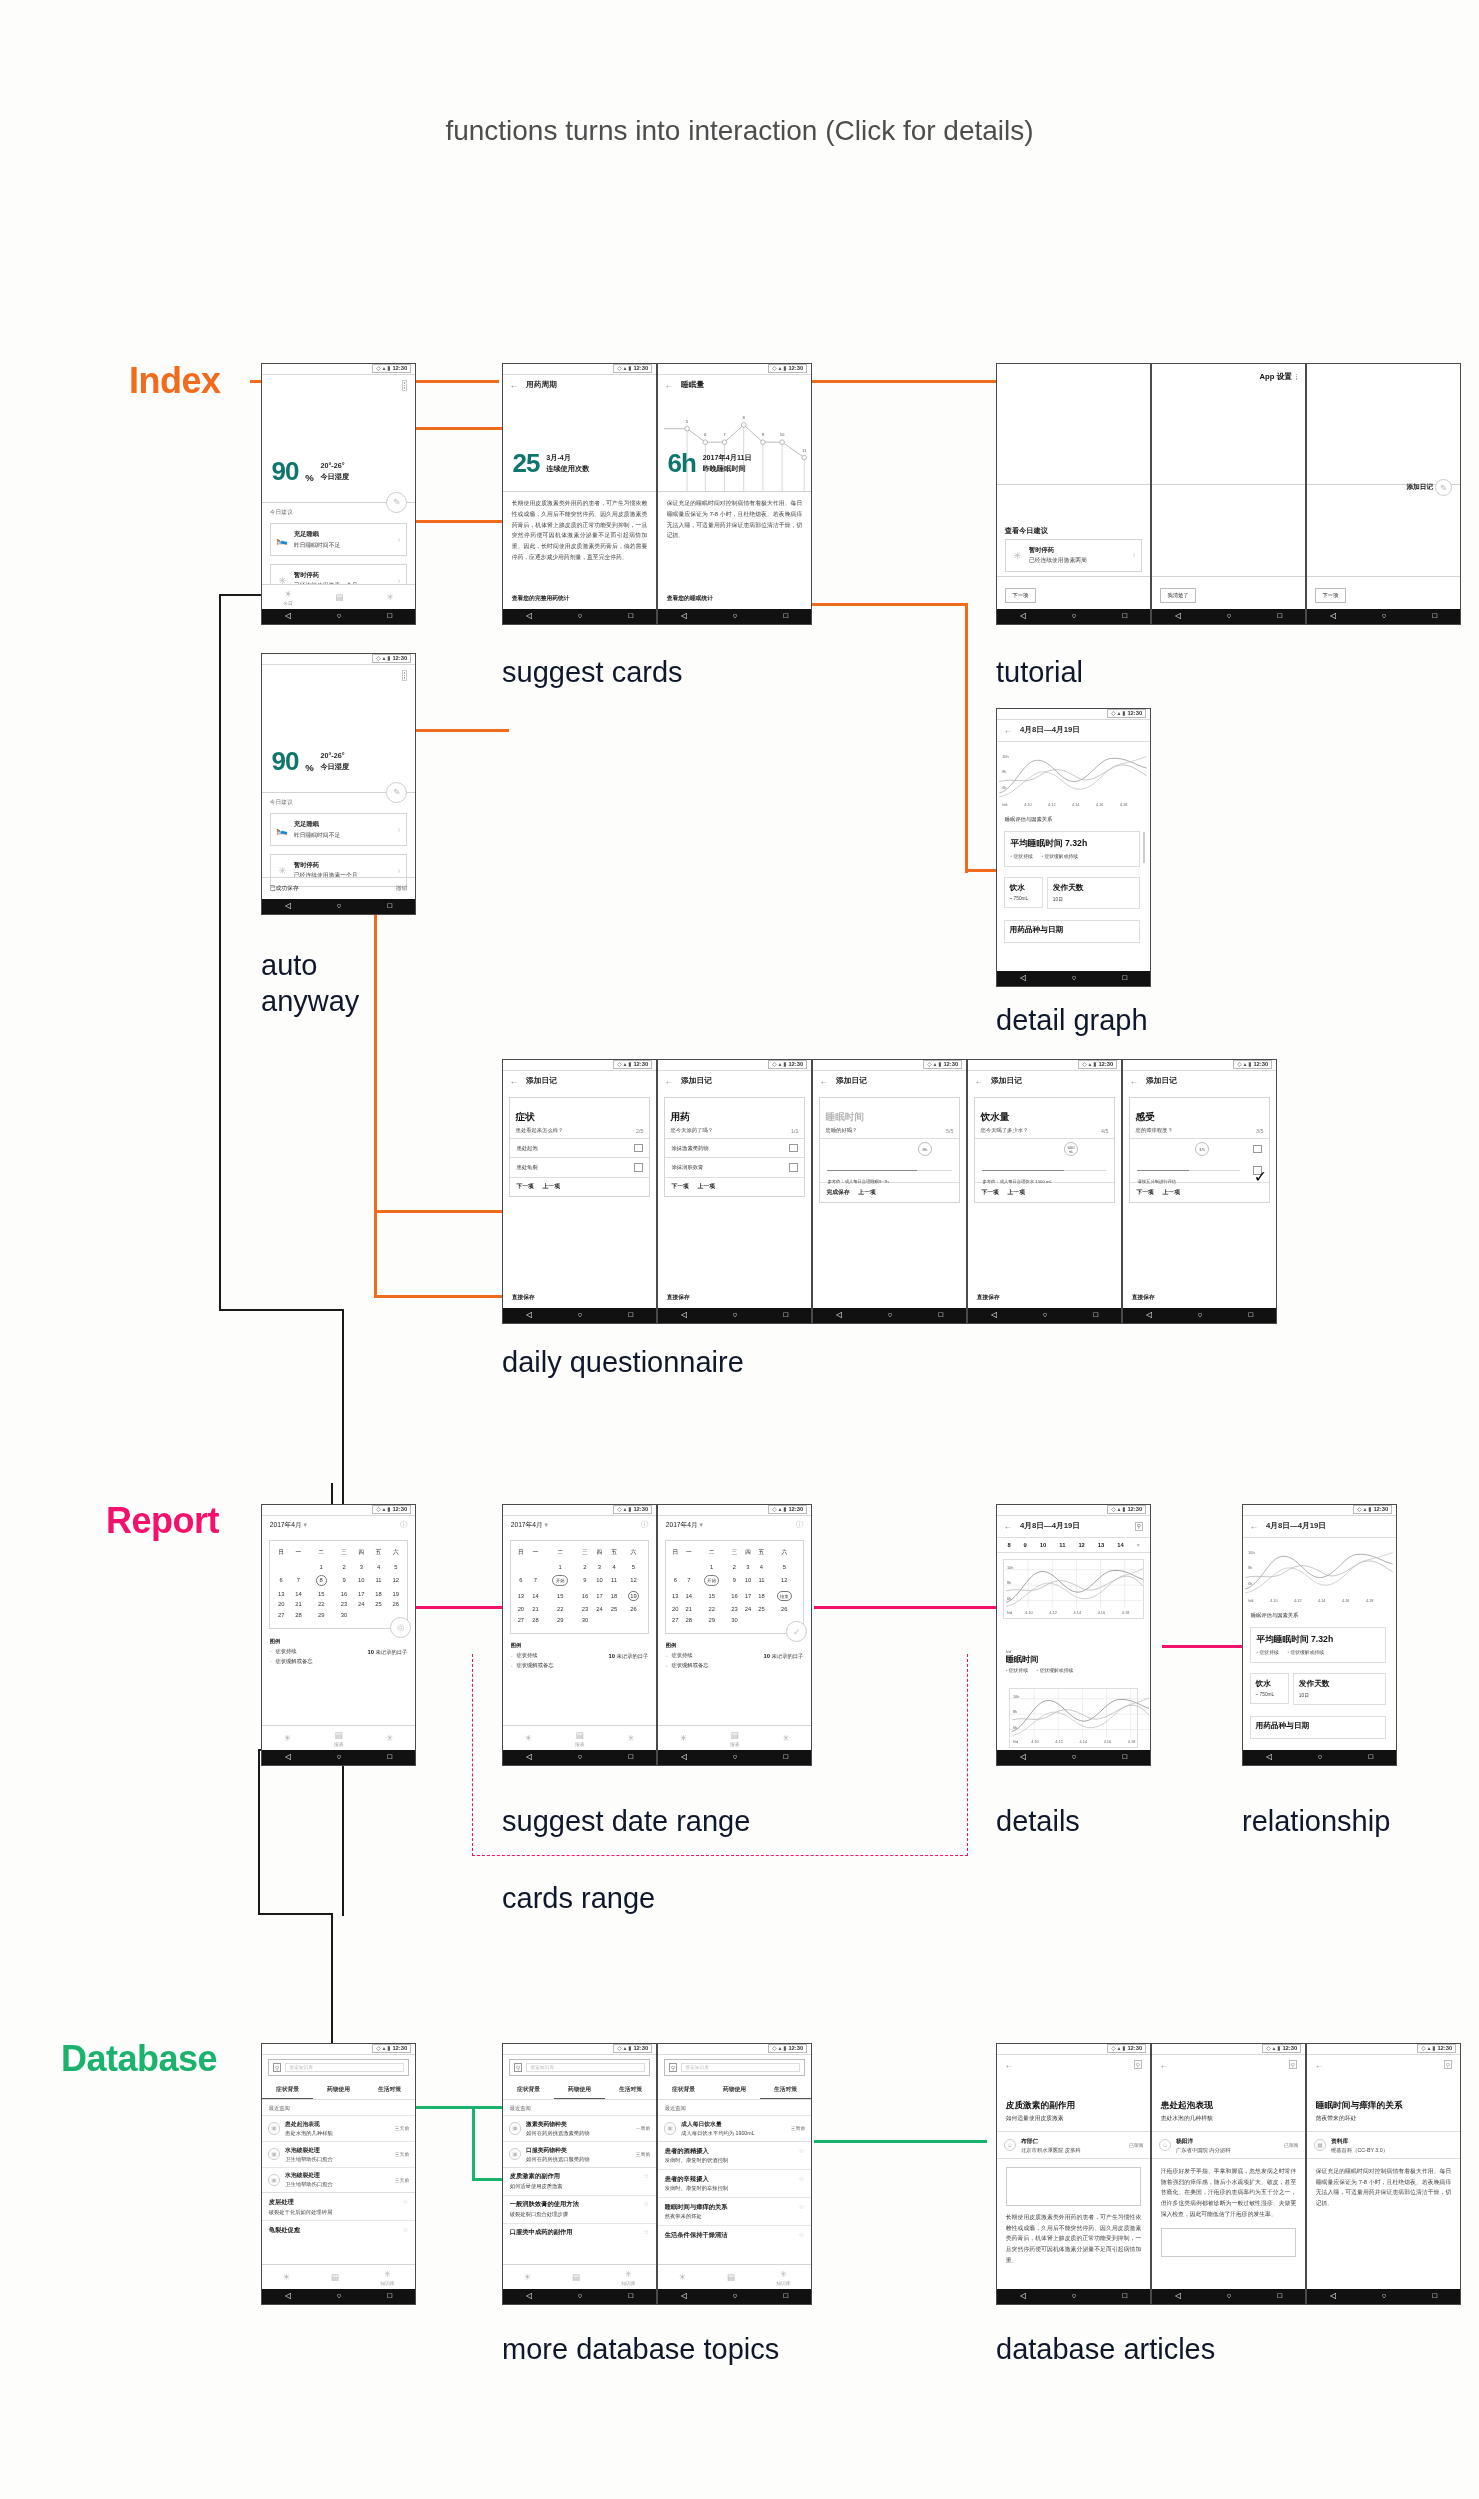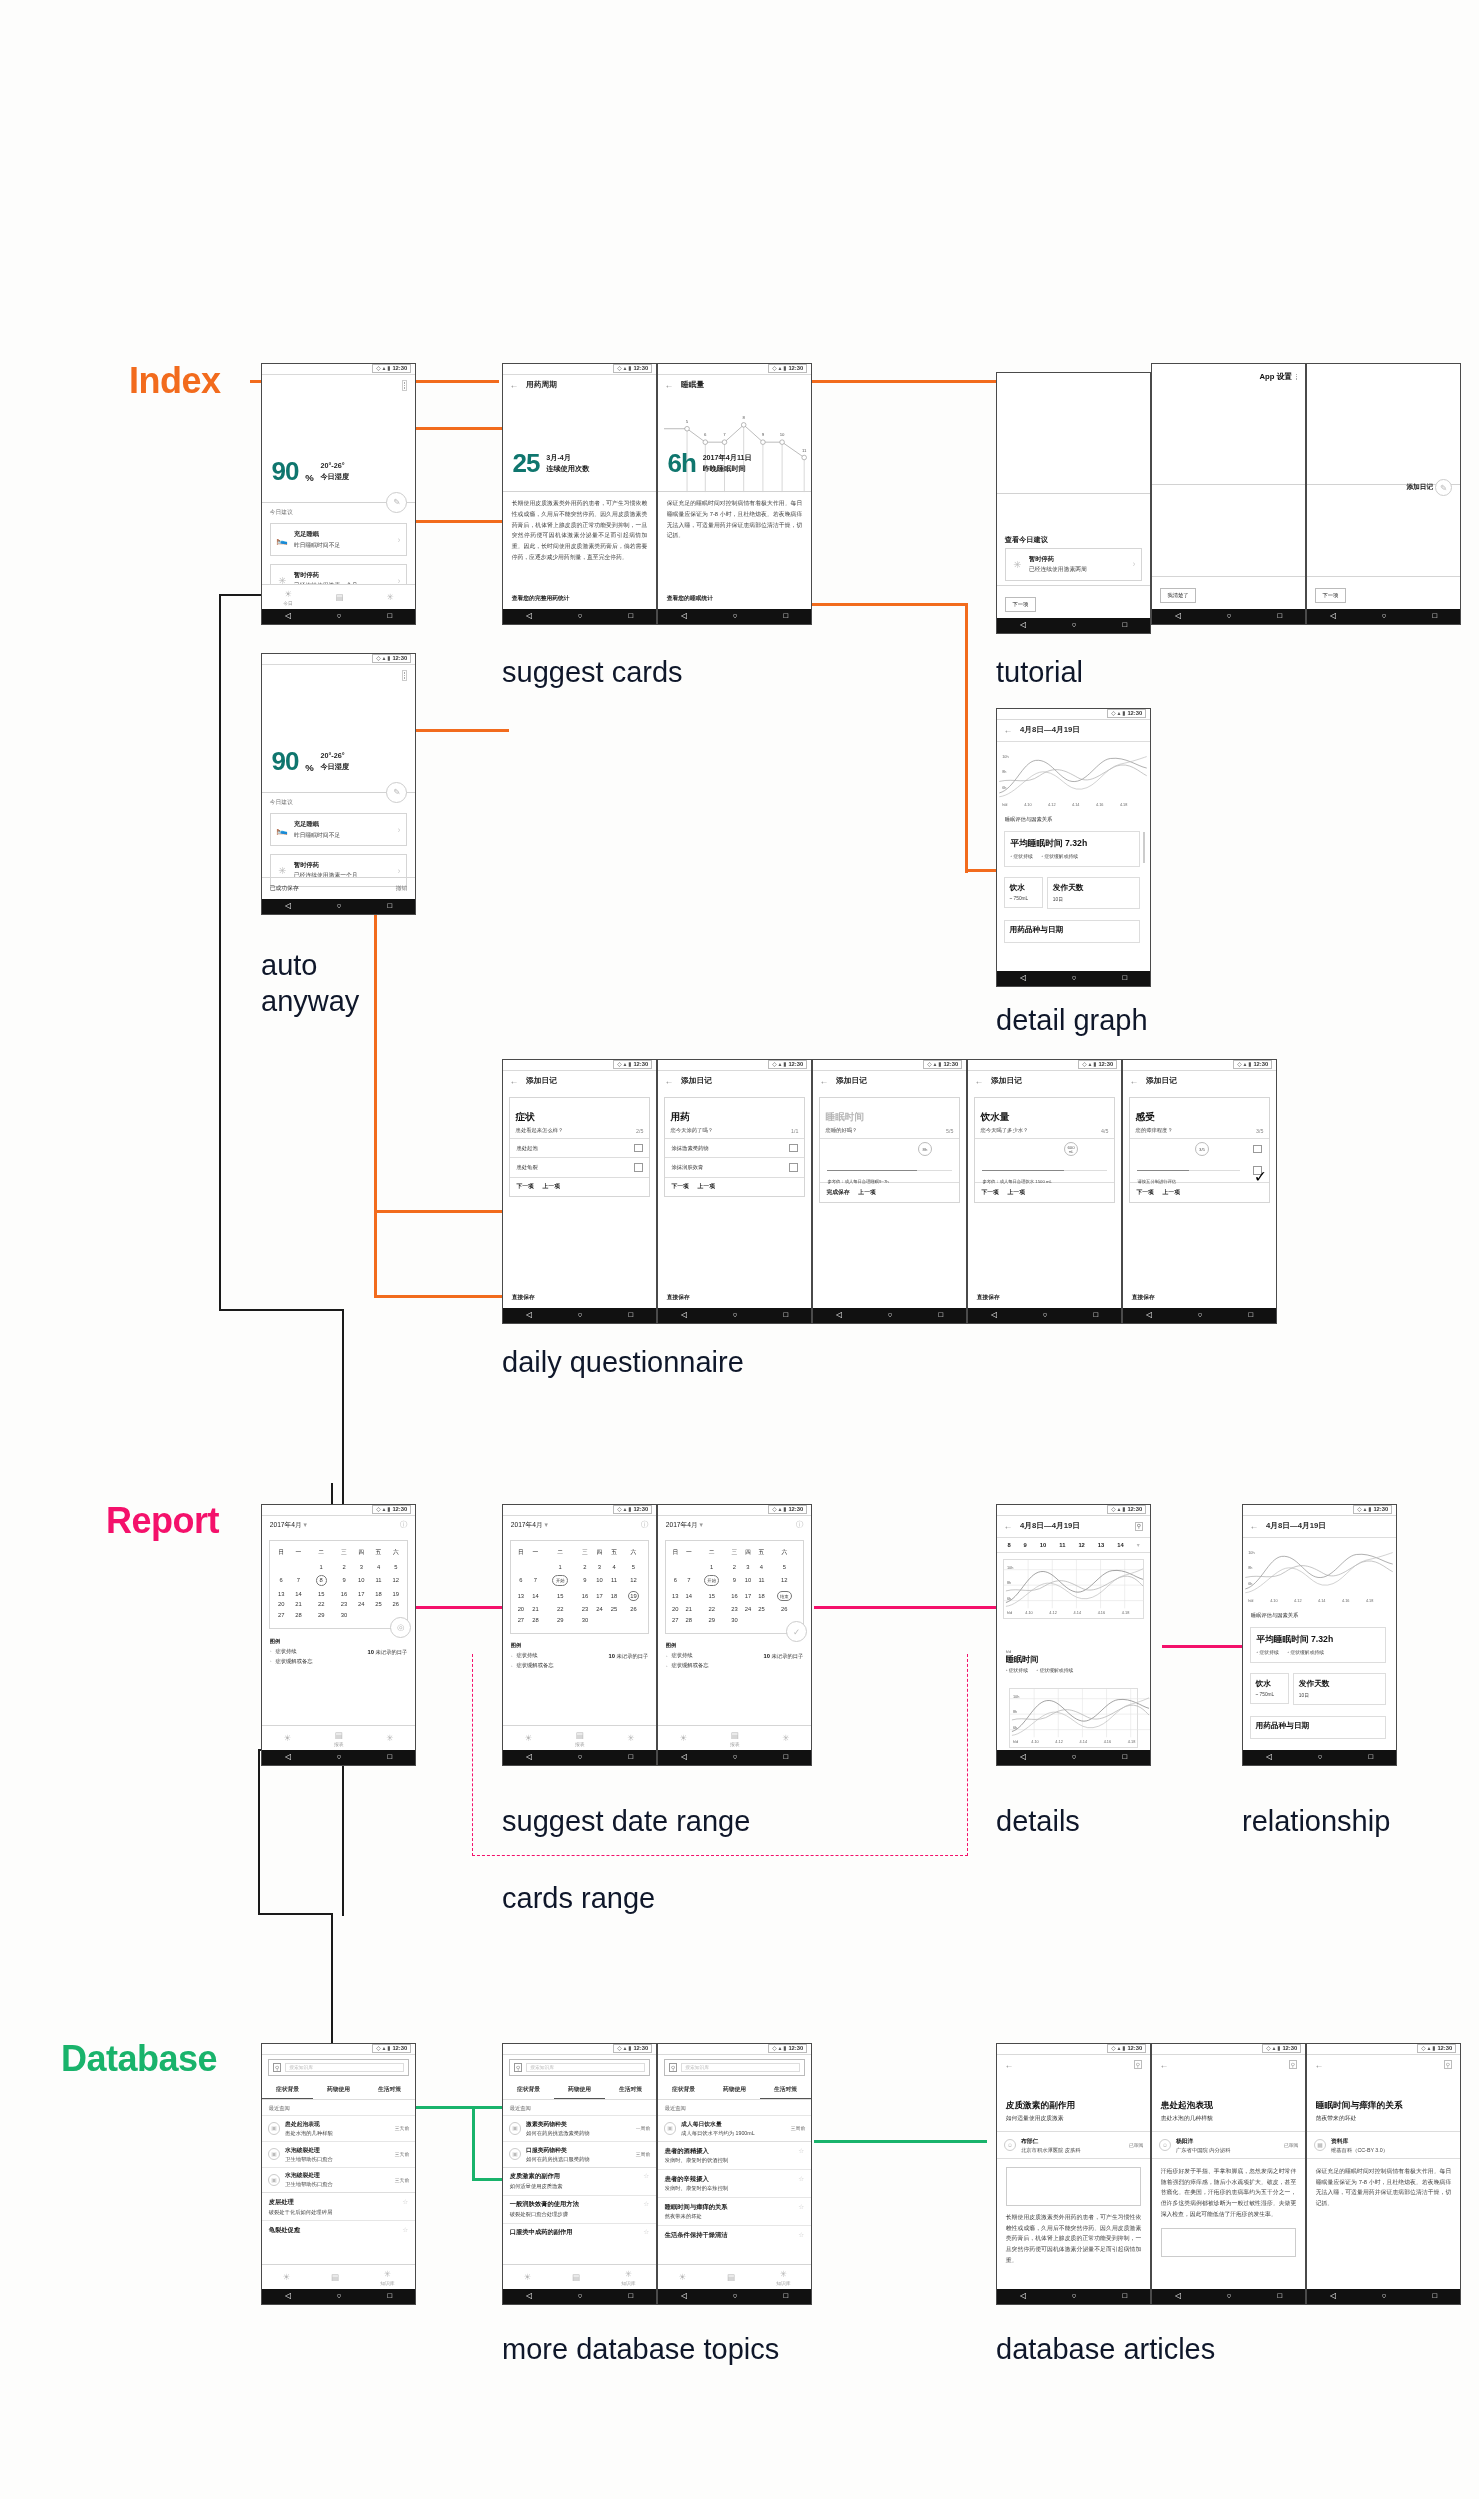--- a/index.html
+++ b/index.html
@@ -127,20 +127,21 @@
   .slider .fill { position:absolute; top:1.9px; left:0; height:1.4px; background:#888; }
   .bubble { position:absolute; width:14.4px; height:14.4px; border:1px solid #bbb; border-radius:50%; background:#fff;
             display:flex; align-items:center; justify-content:center; font-size:4.3px; color:#555; flex-direction:column; }
 </style>
 </head>
 <body>
 
 <div class="canvas">
 
   <div class="hdr">
+    <h2>functions turns into interaction (Click for details)</h2>
   </div>
 
   <div class="seclabel index">Index</div>
   <div class="seclabel report">Report</div>
   <div class="seclabel database">Database</div>
 
   <div class="ln orange" style="left:250px;top:380px;width:60px;height:2.9px;"></div>
   <div class="ln orange" style="left:412px;top:380px;width:87px;height:2.9px;"></div>
   <div class="ln orange" style="left:812px;top:380px;width:193px;height:2.9px;"></div>
   <div class="ln orange" style="left:397px;top:427px;width:106px;height:2.9px;"></div>
@@ -384,21 +385,21 @@
       <div class="footlink">查看您的睡眠统计</div>
     </div>
     <div class="navbar">
       <span>◁</span>
         <span>○</span>
         <span>□</span>
     </div>
   </div>
   <div class="caption" style="left:502px;top:656px;">suggest cards</div>
 
-  <div class="phone" style="left:996px;top:372px;width:155px;height:262px;">
+  <div class="phone" style="left:996px;top:363px;width:155px;height:262px;">
     <div class="screen">
       <div class="hr" style="position:absolute;top:120px;"></div>
       <div style="position:absolute;top:162px;left:7.7px;font-size:7.2px;font-weight:bold;color:#222;">查看今日建议</div>
       <div class="card" style="position:absolute;top:175px;left:0;right:0;margin:0 7.7px;">
         <span class="ic">✳</span>
         <span class="tx">
           <div class="t1">暂时停药</div>
           <div class="t2">已经连续使用激素两周</div>
         </span>
         <span class="ch">›</span>

